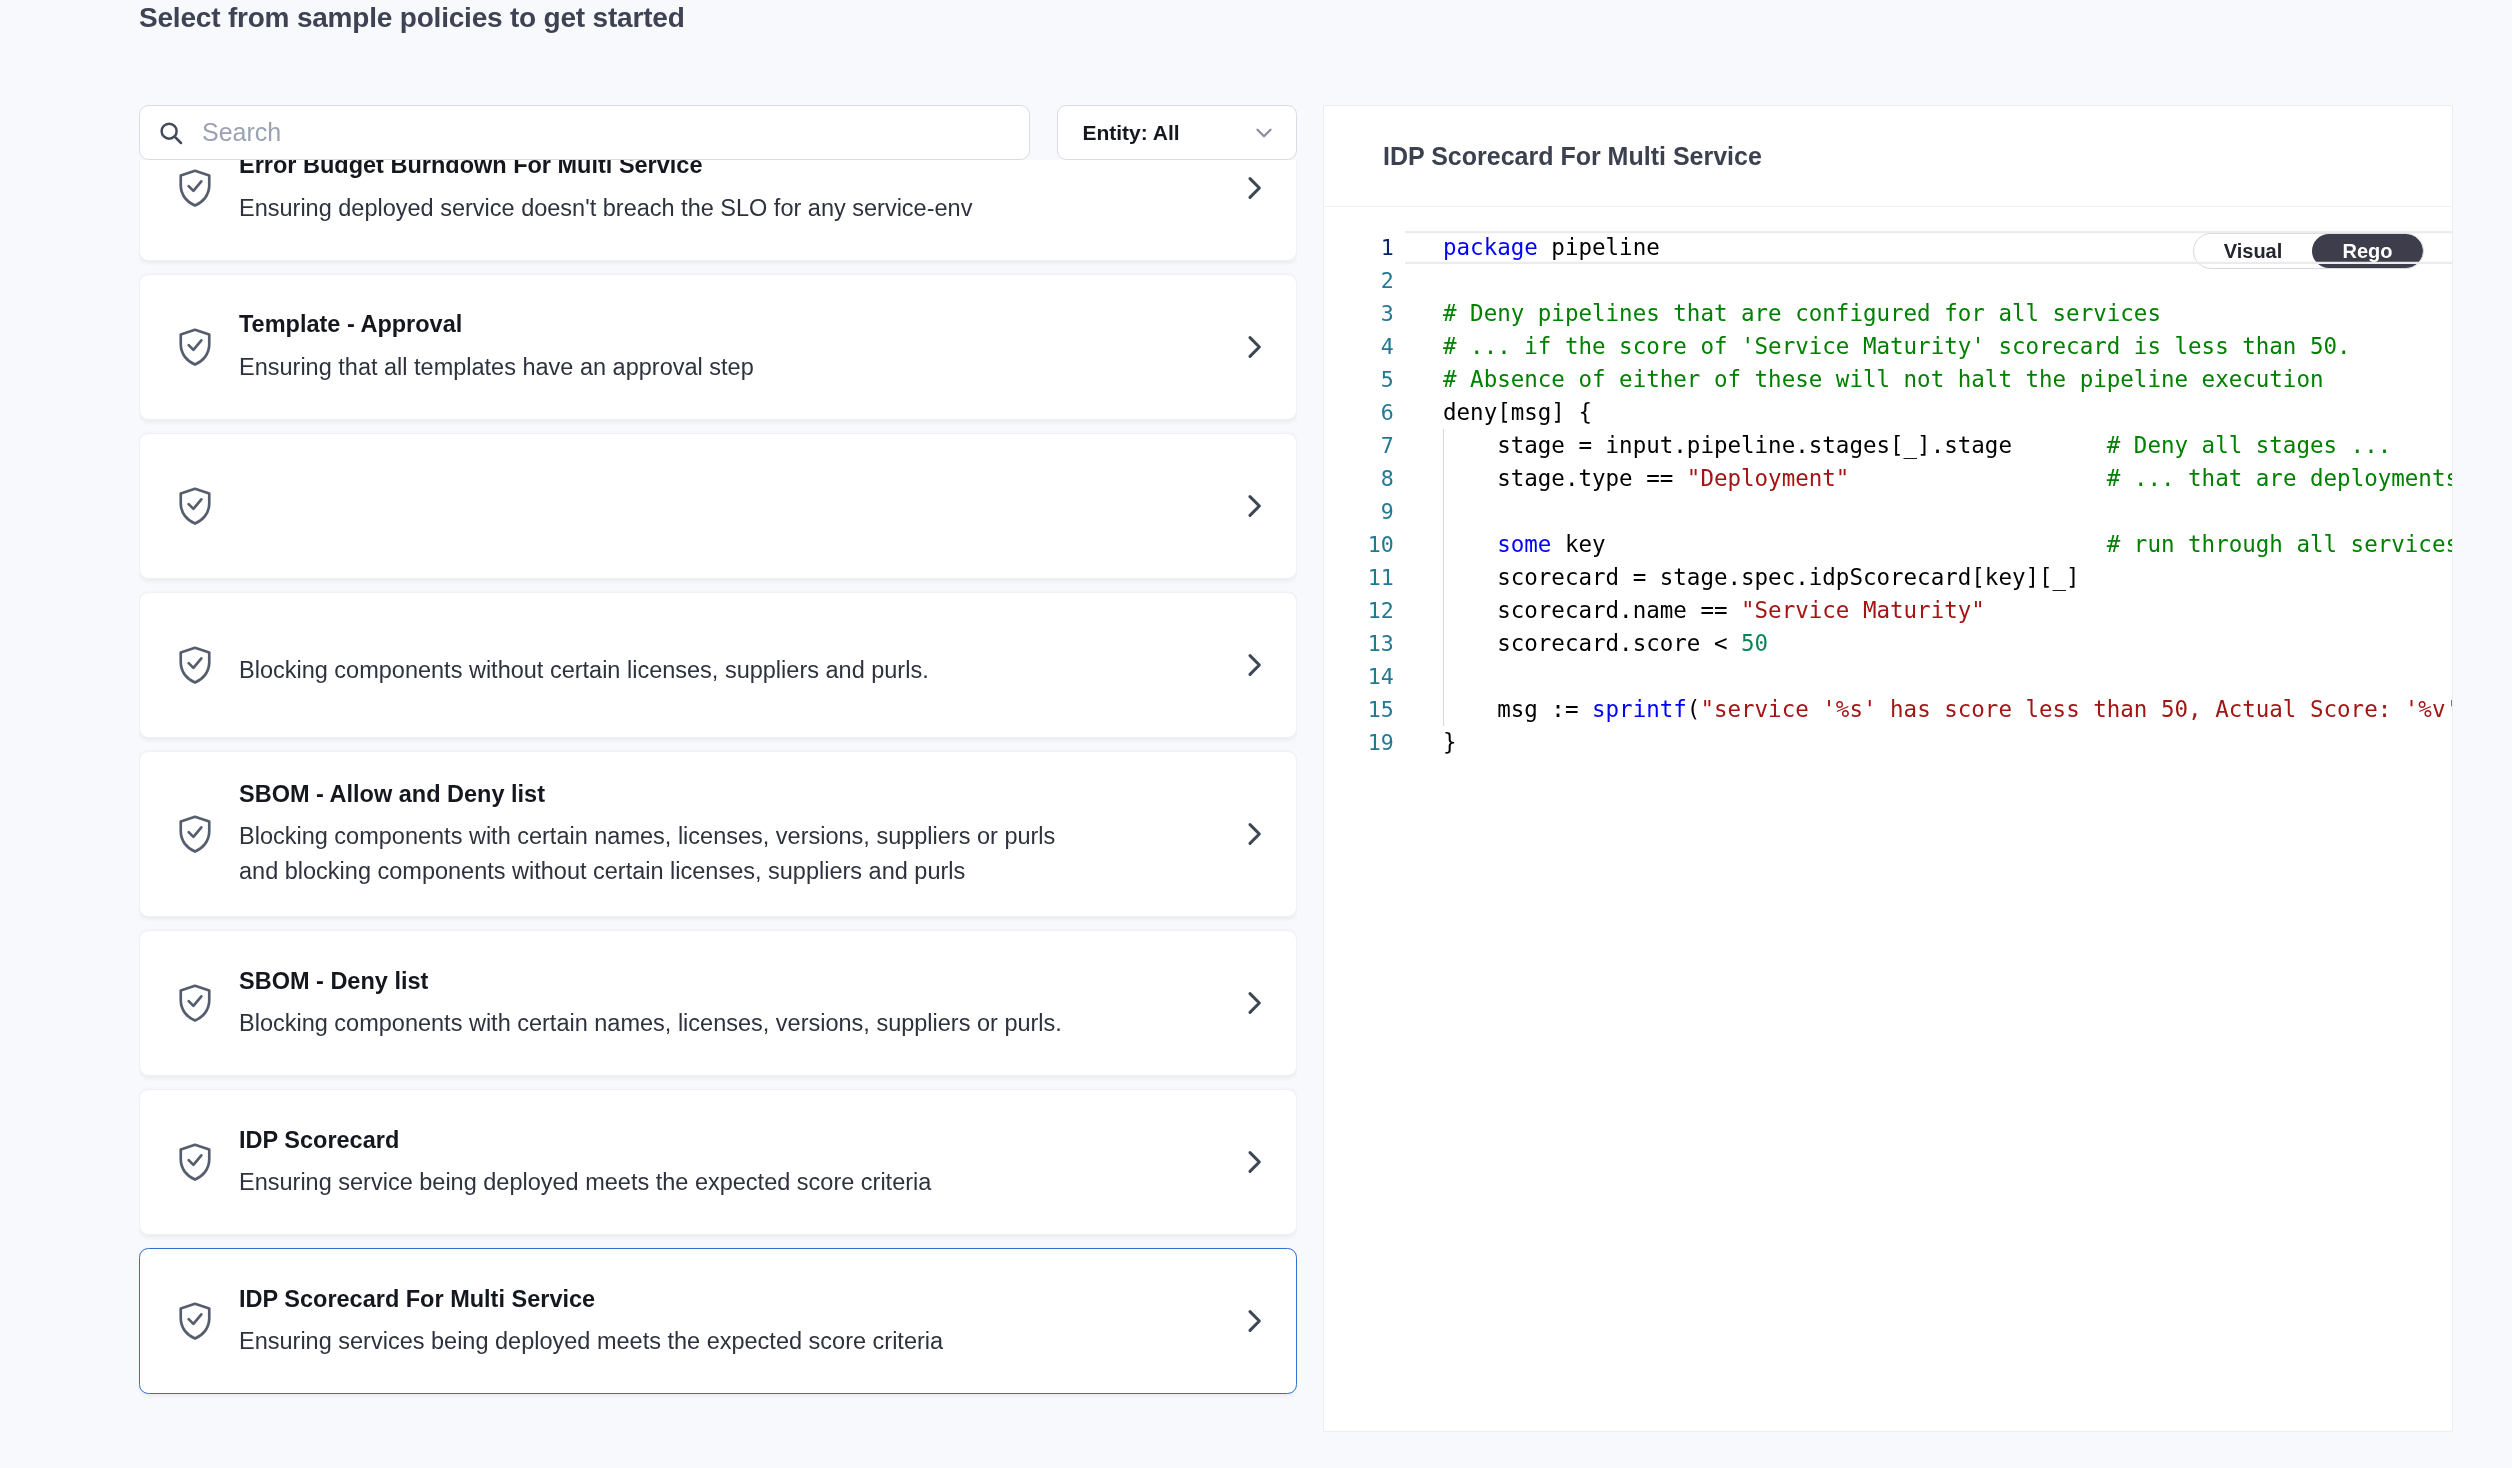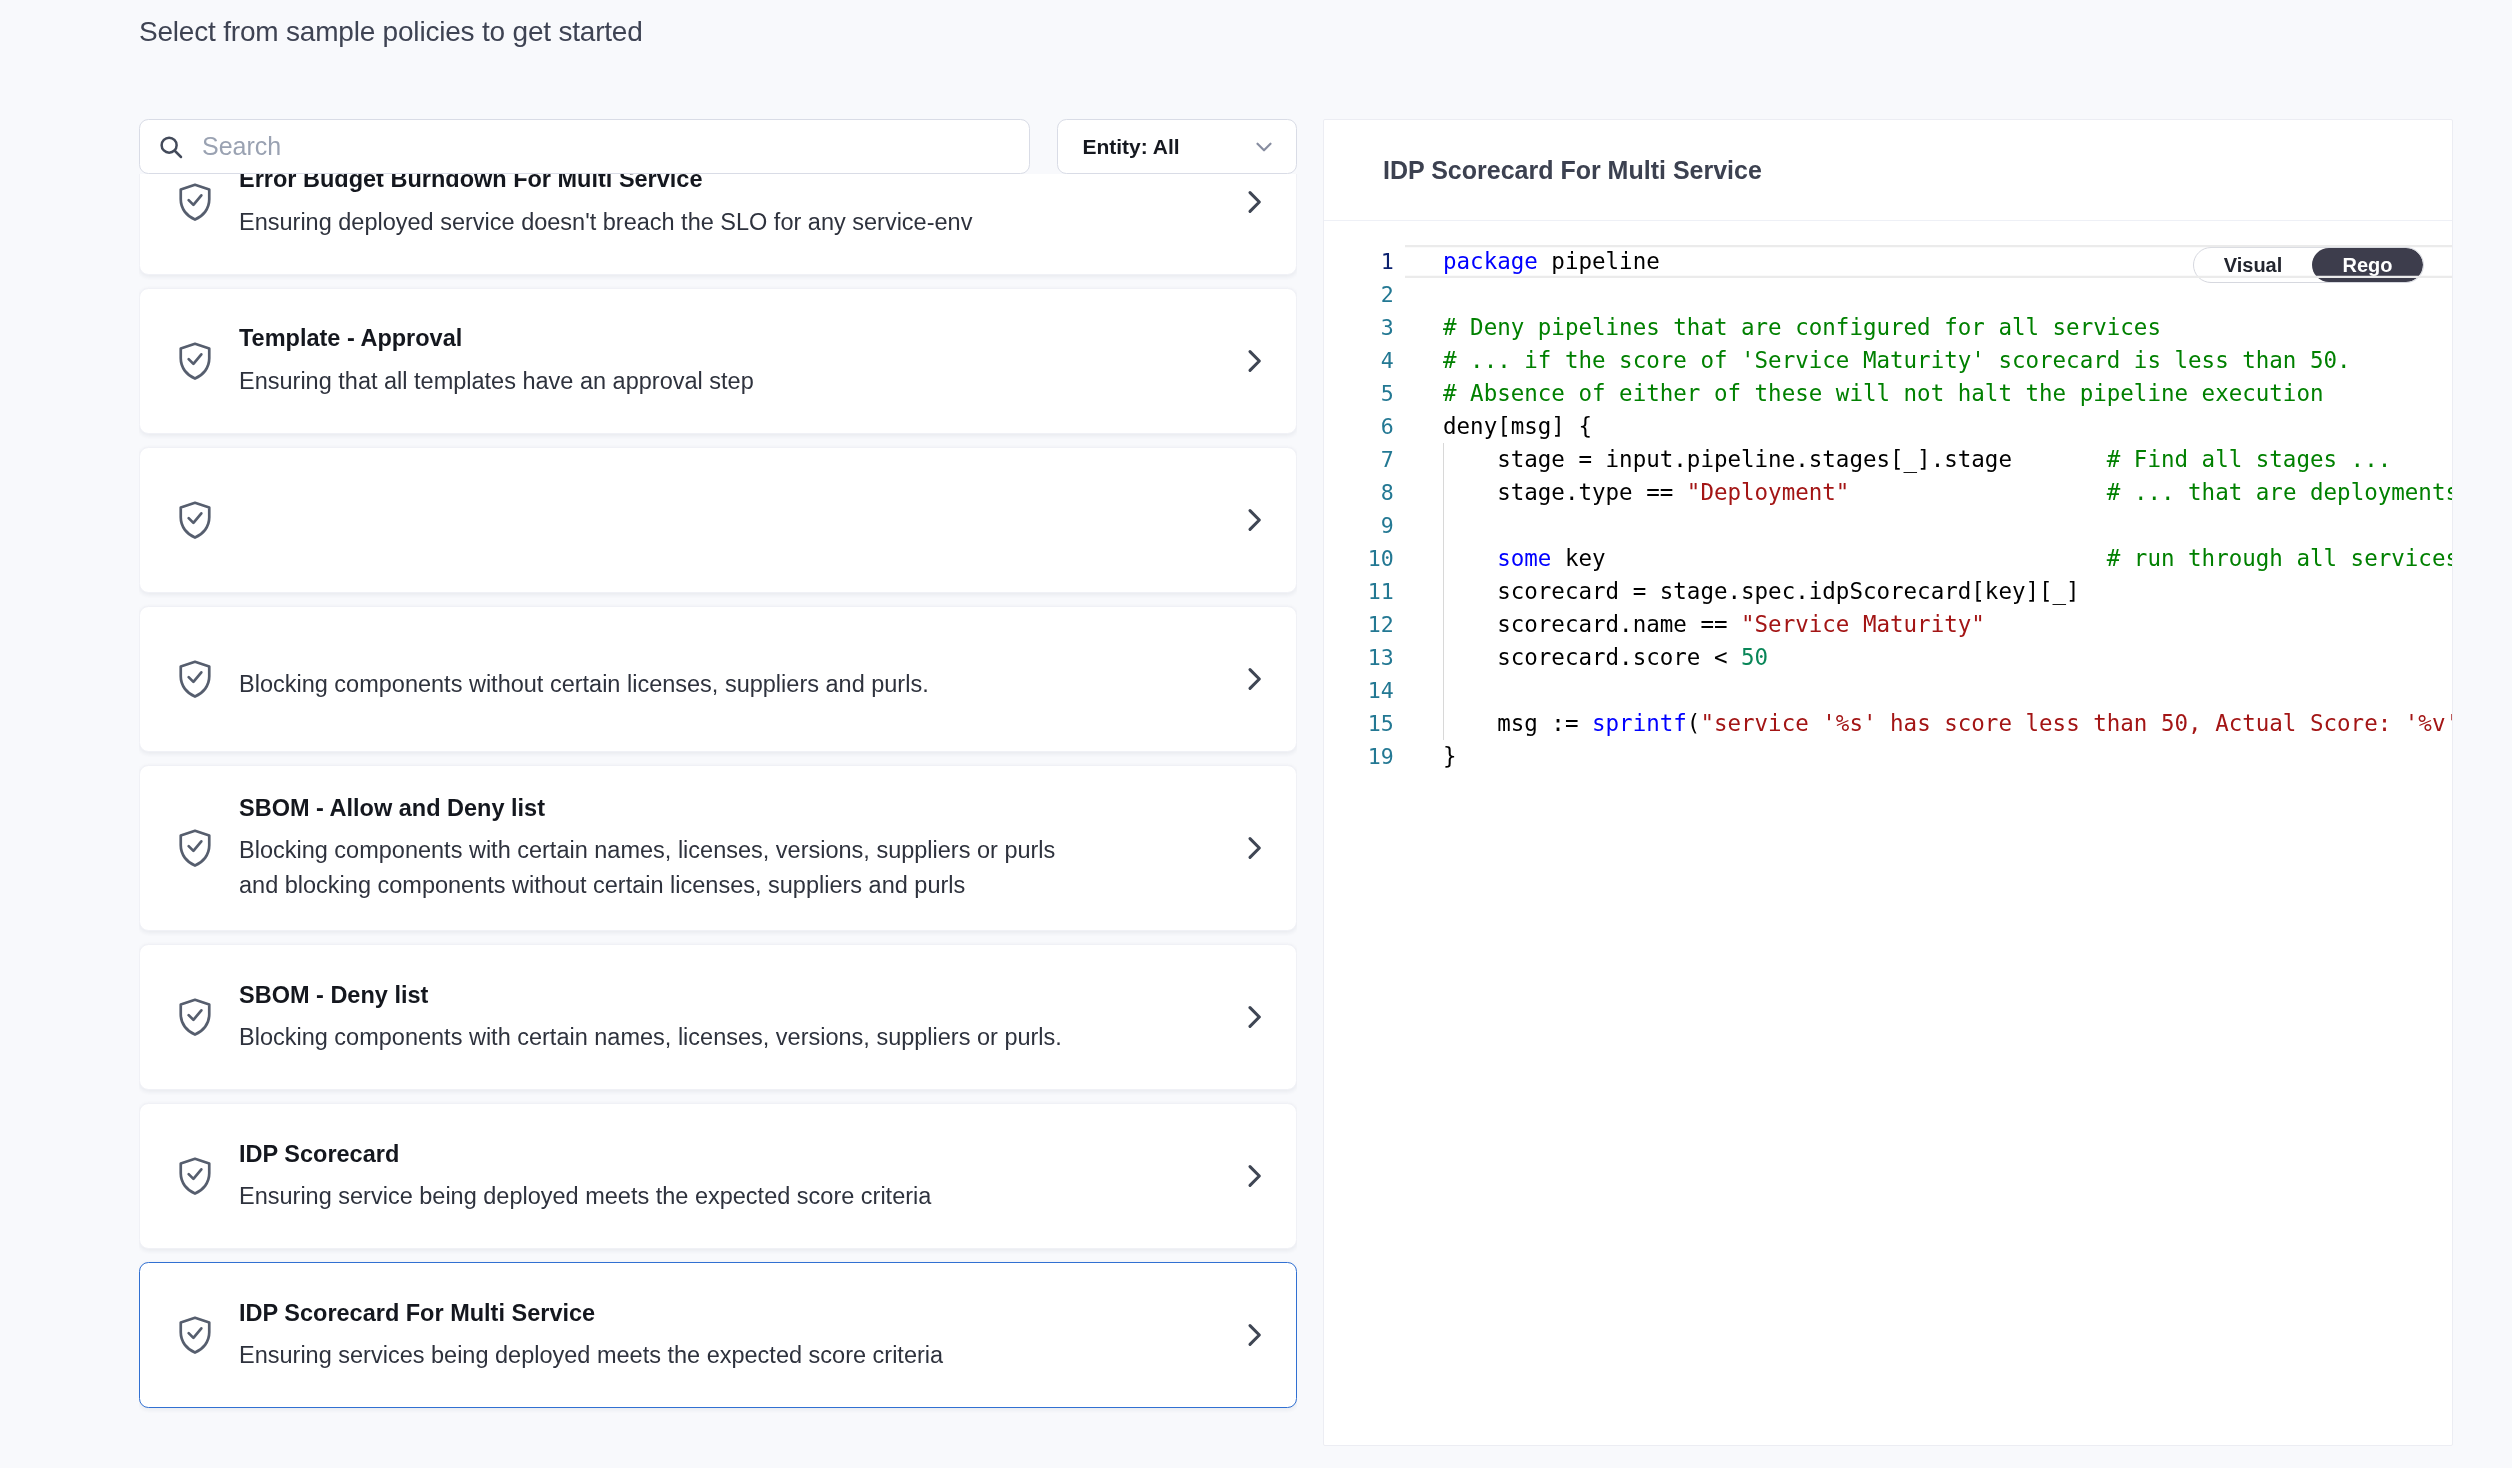--- a/index.html
+++ b/index.html
@@ -4,21 +4,21 @@
 <style>
   html,body{margin:0;padding:0;}
   body{
     width:2512px;height:1468px;overflow:hidden;
     background:#f8f9fc;
     font-family:"Liberation Sans",sans-serif;
     -webkit-font-smoothing:antialiased;
   }
   .page{padding-left:139px;}
   .page-title{
-    margin:15px 0 0;font-size:28px;line-height:34px;font-weight:400;
+    margin:1px 0 0;font-size:28px;line-height:34px;font-weight:700;
     color:#3e4353;letter-spacing:-0.2px;
   }
   .content{display:flex;align-items:flex-start;margin-top:70px;}
   
   .left-col{width:1158px;flex:none;}
   .toolbar{display:flex;gap:27px;}
   .search-box{
     flex:1;height:55px;box-sizing:border-box;background:#fff;
     border:1.4px solid #d9dce6;border-radius:9.4px;
     display:flex;align-items:center;padding-left:16px;
@@ -293,21 +293,21 @@
             <div class="crow">
               <span class="lnum">5</span>
               <pre class="lcode"><span class="tk-c"># Absence of either of these will not halt the pipeline execution</span></pre>
             </div>
             <div class="crow">
               <span class="lnum">6</span>
               <pre class="lcode"><span class="tk-p">deny[msg] {</span></pre>
             </div>
             <div class="crow g">
               <span class="lnum">7</span>
-              <pre class="lcode"><span class="tk-p">    stage = input.pipeline.stages[_].stage       </span><span class="tk-c"># Find all stages ...</span></pre>
+              <pre class="lcode"><span class="tk-p">    stage = input.pipeline.stages[_].stage       </span><span class="tk-c"># Deny all stages ...</span></pre>
             </div>
             <div class="crow g">
               <span class="lnum">8</span>
               <pre class="lcode"><span class="tk-p">    stage.type == </span><span class="tk-s">"Deployment"</span><span class="tk-p">                   </span><span class="tk-c"># ... that are deployments</span></pre>
             </div>
             <div class="crow g">
               <span class="lnum">9</span>
               <pre class="lcode"></pre>
             </div>
             <div class="crow g">

